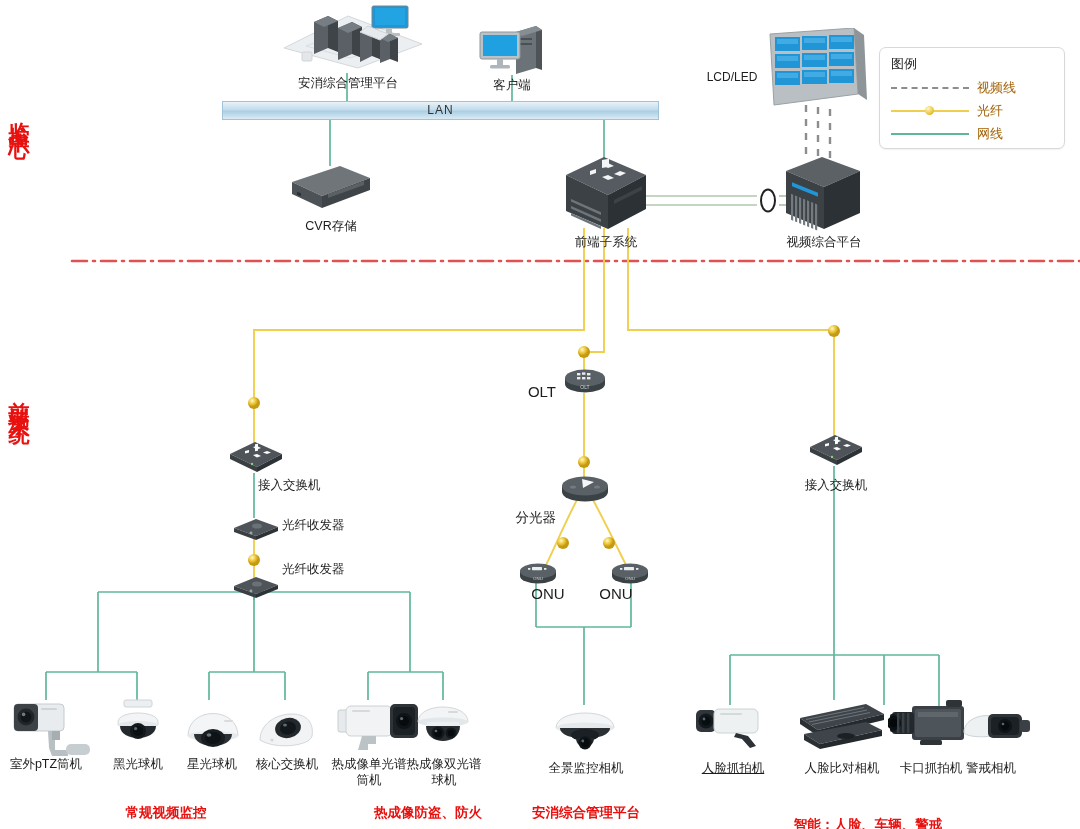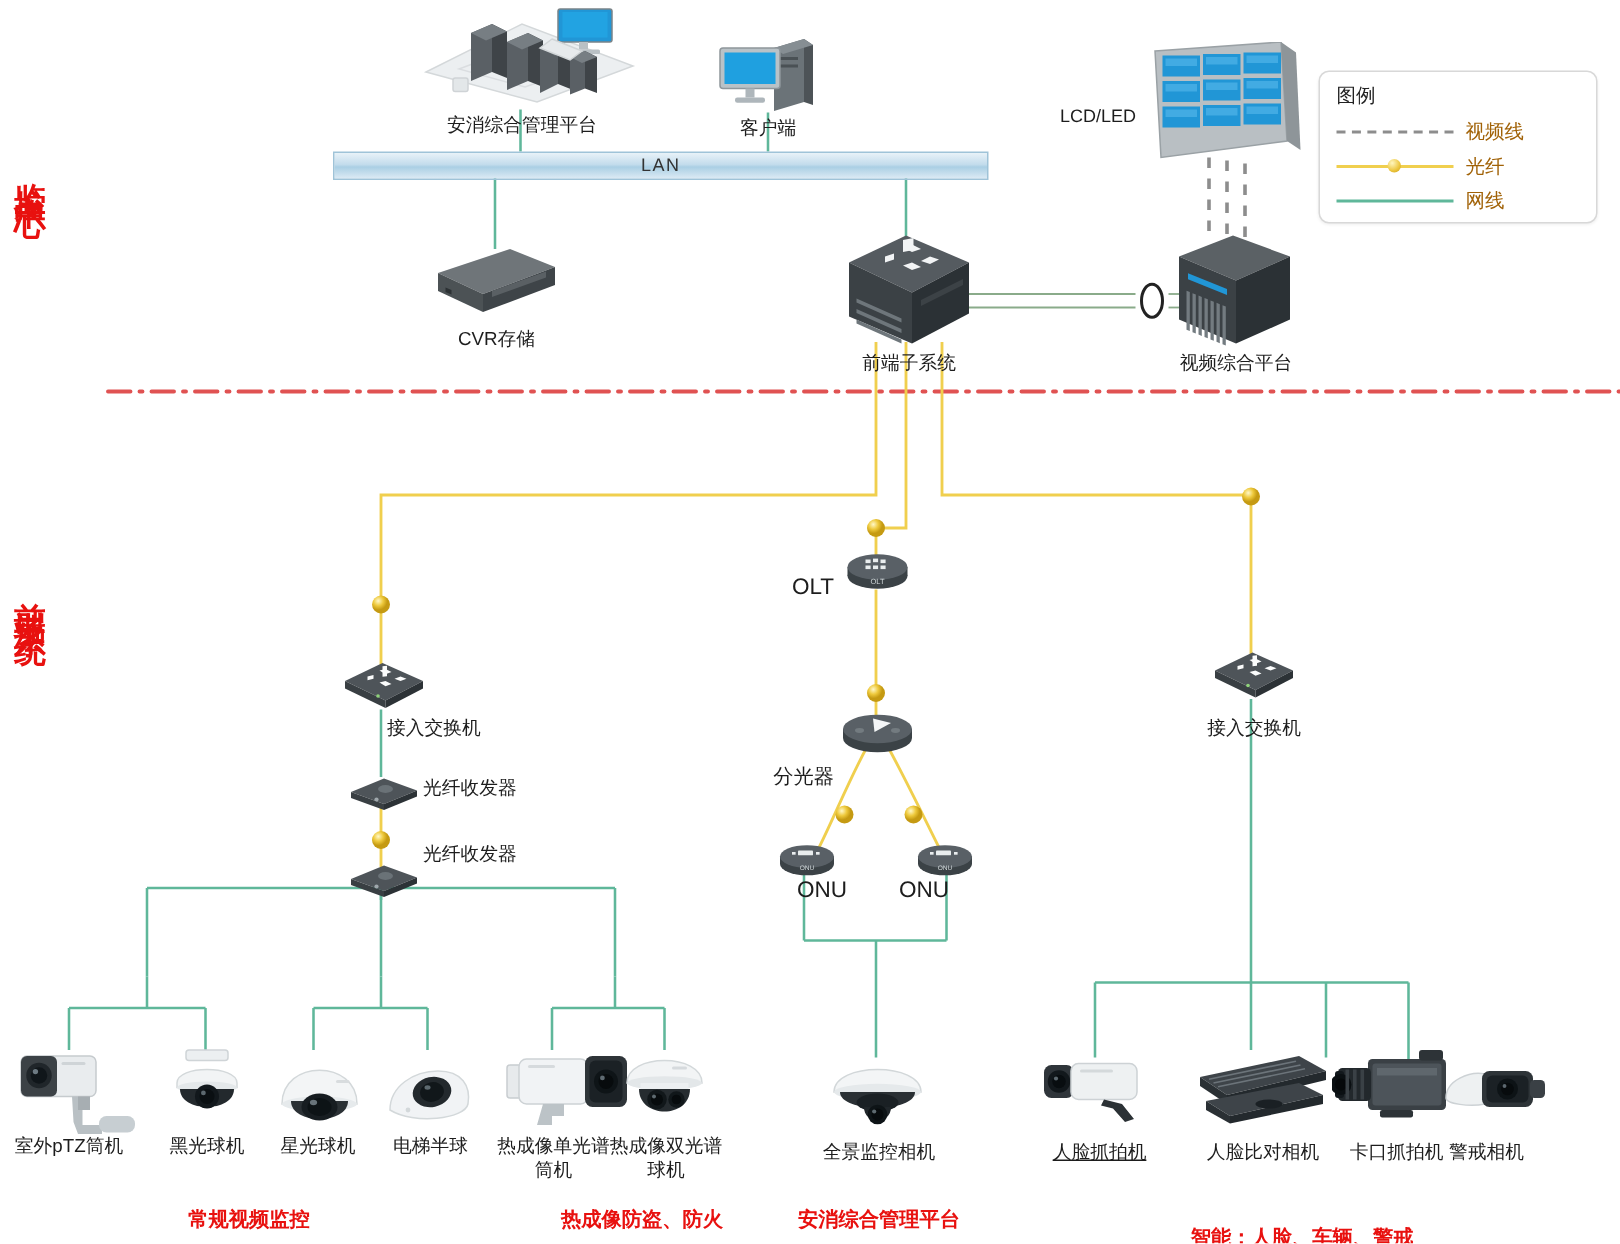--- a/index.html
+++ b/index.html
@@ -452,21 +452,21 @@
 
   <div class="cam" style="left:256px;top:706px;width:62px;height:48px;">
     <svg width="62" height="48" viewBox="0 0 62 48">
       <path d="M4,34 C4,18 20,8 36,8 C52,8 58,18 56,30 C54,40 20,44 4,34 Z" fill="#f1f3f5" stroke="#d3d8da"></path>
       <ellipse cx="32" cy="22" rx="13" ry="10" transform="rotate(-12 32 22)" fill="#23292d"></ellipse>
       <ellipse cx="32" cy="22" rx="8" ry="6.5" transform="rotate(-12 32 22)" fill="#11171a"></ellipse>
       <ellipse cx="29" cy="19" rx="2" ry="1.5" fill="#5e6a70"></ellipse>
       <circle cx="16" cy="34" r="1.6" fill="#d3d8da"></circle>
     </svg>
   </div>
-  <div class="lbl" style="left:252px;top:757px;width:70px;">电梯半球</div>
+  <div class="lbl" style="left:252px;top:757px;width:70px;">核心交换机</div>
 
   <div class="cam" style="left:332px;top:700px;width:92px;height:54px;">
     <svg width="92" height="54" viewBox="0 0 92 54">
       <rect x="6" y="10" width="10" height="22" rx="2" fill="#e7eaec" stroke="#c8cdd0"></rect>
       <rect x="14" y="6" width="46" height="30" rx="5" fill="#f1f3f5" stroke="#cdd2d5"></rect>
       <rect x="58" y="4" width="28" height="34" rx="5" fill="#2e3438"></rect>
       <rect x="61" y="7" width="22" height="28" rx="4" fill="#1b2125"></rect>
       <circle cx="72" cy="21" r="8" fill="#0e1417"></circle>
       <circle cx="72" cy="21" r="5" fill="#070b0d"></circle>
       <circle cx="69.6" cy="18.6" r="1.6" fill="#5f6b72"></circle>

